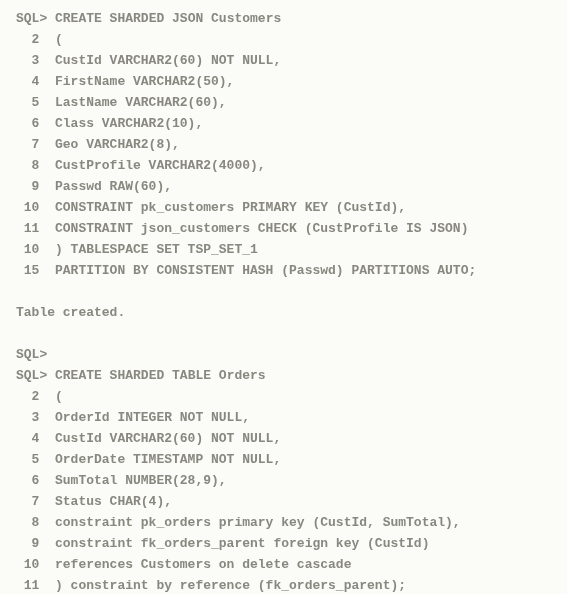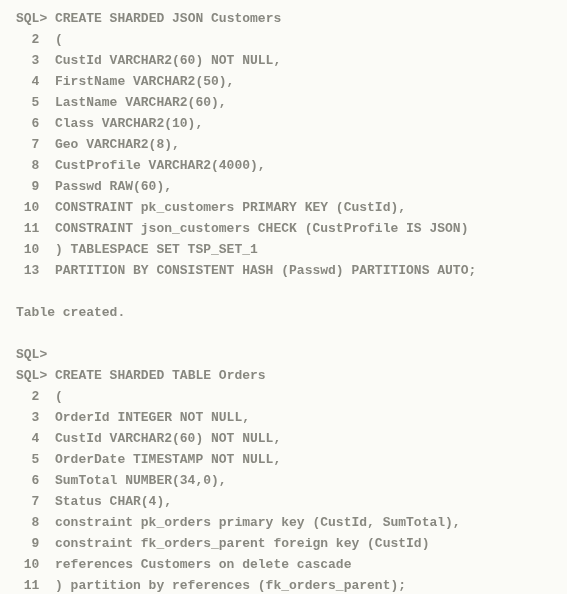--- a/index.html
+++ b/index.html
@@ -48,35 +48,35 @@
   <span class="line"><span class="lnum">3</span><span>CustId VARCHAR2(60) NOT NULL,</span></span>
   <span class="line"><span class="lnum">4</span><span>FirstName VARCHAR2(50),</span></span>
   <span class="line"><span class="lnum">5</span><span>LastName VARCHAR2(60),</span></span>
   <span class="line"><span class="lnum">6</span><span>Class VARCHAR2(10),</span></span>
   <span class="line"><span class="lnum">7</span><span>Geo VARCHAR2(8),</span></span>
   <span class="line"><span class="lnum">8</span><span>CustProfile VARCHAR2(4000),</span></span>
   <span class="line"><span class="lnum">9</span><span>Passwd RAW(60),</span></span>
   <span class="line"><span class="lnum">10</span><span>CONSTRAINT pk_customers PRIMARY KEY (CustId),</span></span>
   <span class="line"><span class="lnum">11</span><span>CONSTRAINT json_customers CHECK (CustProfile IS JSON)</span></span>
   <span class="line"><span class="lnum">10</span><span>) TABLESPACE SET TSP_SET_1</span></span>
-  <span class="line"><span class="lnum">13</span><span>PARTITION BY CONSISTENT HASH (Passwd) PARTITIONS AUTO;</span></span>
+  <span class="line"><span class="lnum">15</span><span>PARTITION BY CONSISTENT HASH (Passwd) PARTITIONS AUTO;</span></span>
 
   <div class="blank"></div>
 
   <span class="line">Table created.</span>
 
   <div class="blank"></div>
 
   <span class="line"><span class="prompt">SQL&gt;</span></span>
   <span class="line"><span class="prompt">SQL&gt;</span><span>CREATE SHARDED TABLE Orders</span></span>
 
   <span class="line"><span class="lnum">2</span><span>(</span></span>
   <span class="line"><span class="lnum">3</span><span>OrderId INTEGER NOT NULL,</span></span>
   <span class="line"><span class="lnum">4</span><span>CustId VARCHAR2(60) NOT NULL,</span></span>
   <span class="line"><span class="lnum">5</span><span>OrderDate TIMESTAMP NOT NULL,</span></span>
-  <span class="line"><span class="lnum">6</span><span>SumTotal NUMBER(34,0),</span></span>
+  <span class="line"><span class="lnum">6</span><span>SumTotal NUMBER(28,9),</span></span>
   <span class="line"><span class="lnum">7</span><span>Status CHAR(4),</span></span>
   <span class="line"><span class="lnum">8</span><span>constraint pk_orders primary key (CustId, SumTotal),</span></span>
   <span class="line"><span class="lnum">9</span><span>constraint fk_orders_parent foreign key (CustId)</span></span>
   <span class="line"><span class="lnum">10</span><span>references Customers on delete cascade</span></span>
-  <span class="line"><span class="lnum">11</span><span>) partition by references (fk_orders_parent);</span></span>
+  <span class="line"><span class="lnum">11</span><span>) constraint by reference (fk_orders_parent);</span></span>
 
 </div>
 
 </body></html>

